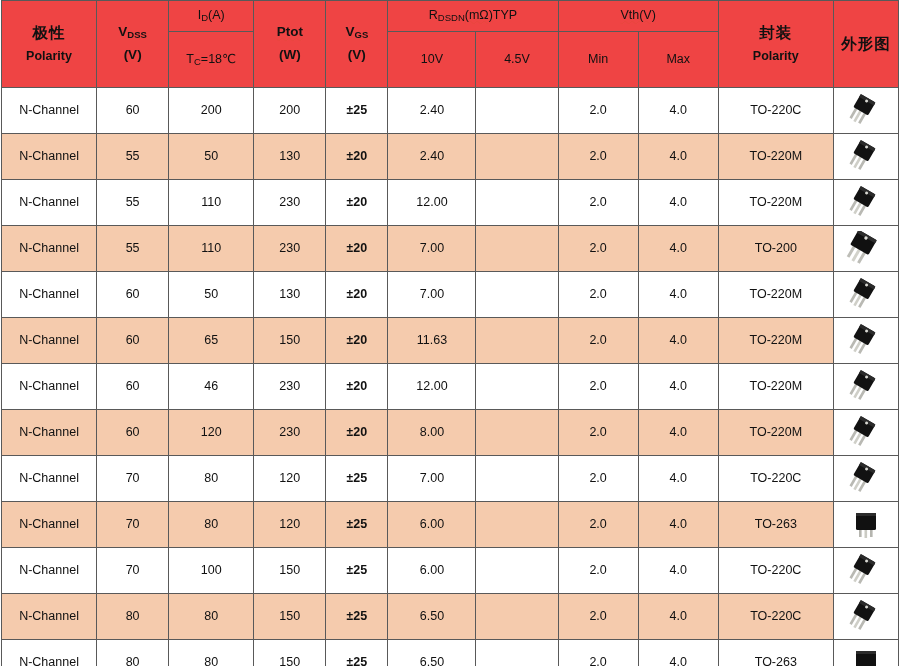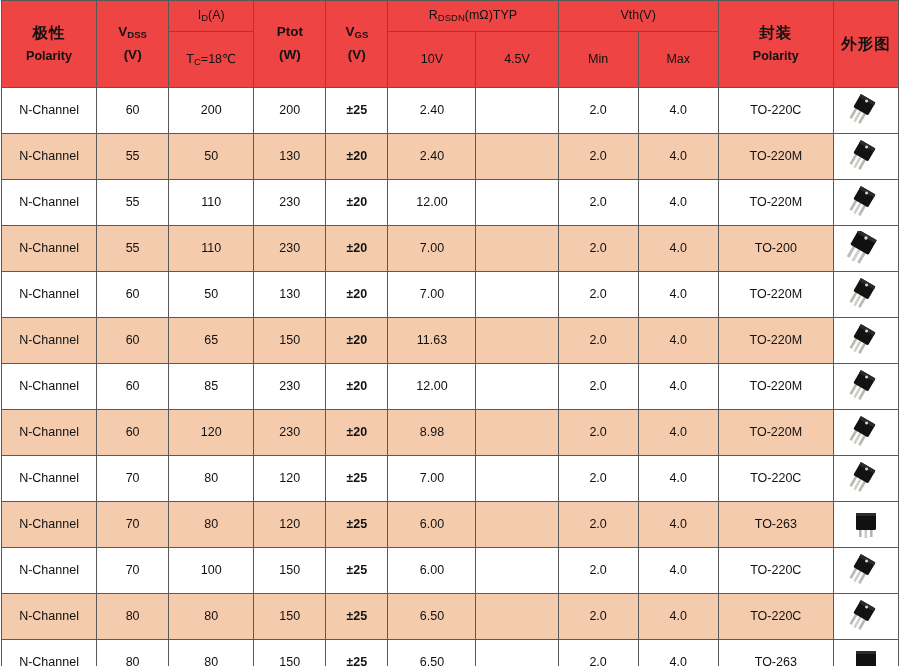--- a/index.html
+++ b/index.html
@@ -290,21 +290,21 @@
                   <rect x="7" y="5" width="17" height="3.2" fill="#2b2b2b"></rect>
                   <circle cx="15.5" cy="8" r="1.5" fill="#d8d8d2"></circle>
                 </g>
               </svg>
             </div>
           </td>
         </tr>
         <tr>
           <td class="polarity">N-Channel</td>
           <td>60</td>
-          <td>85</td>
+          <td>46</td>
           <td>230</td>
           <td class="pm"><span class="pmsign">±</span><span class="pmnum">20</span></td>
           <td>12.00</td>
           <td></td>
           <td>2.0</td>
           <td>4.0</td>
           <td>TO-220M</td>
           <td class="pkgimg">
             <div class="pkgwrap">
               <svg class="pkg" width="40" height="34" viewBox="0 0 40 34" aria-hidden="true">
@@ -319,21 +319,21 @@
               </svg>
             </div>
           </td>
         </tr>
         <tr class="alt">
           <td class="polarity">N-Channel</td>
           <td>60</td>
           <td>120</td>
           <td>230</td>
           <td class="pm"><span class="pmsign">±</span><span class="pmnum">20</span></td>
-          <td>8.98</td>
+          <td>8.00</td>
           <td></td>
           <td>2.0</td>
           <td>4.0</td>
           <td>TO-220M</td>
           <td class="pkgimg">
             <div class="pkgwrap">
               <svg class="pkg" width="40" height="34" viewBox="0 0 40 34" aria-hidden="true">
                 <g transform="rotate(30 20 17)">
                   <rect x="9" y="18" width="2.6" height="13" fill="#b9b9b3"></rect>
                   <rect x="14" y="18" width="2.6" height="14" fill="#cfcfc8"></rect>

